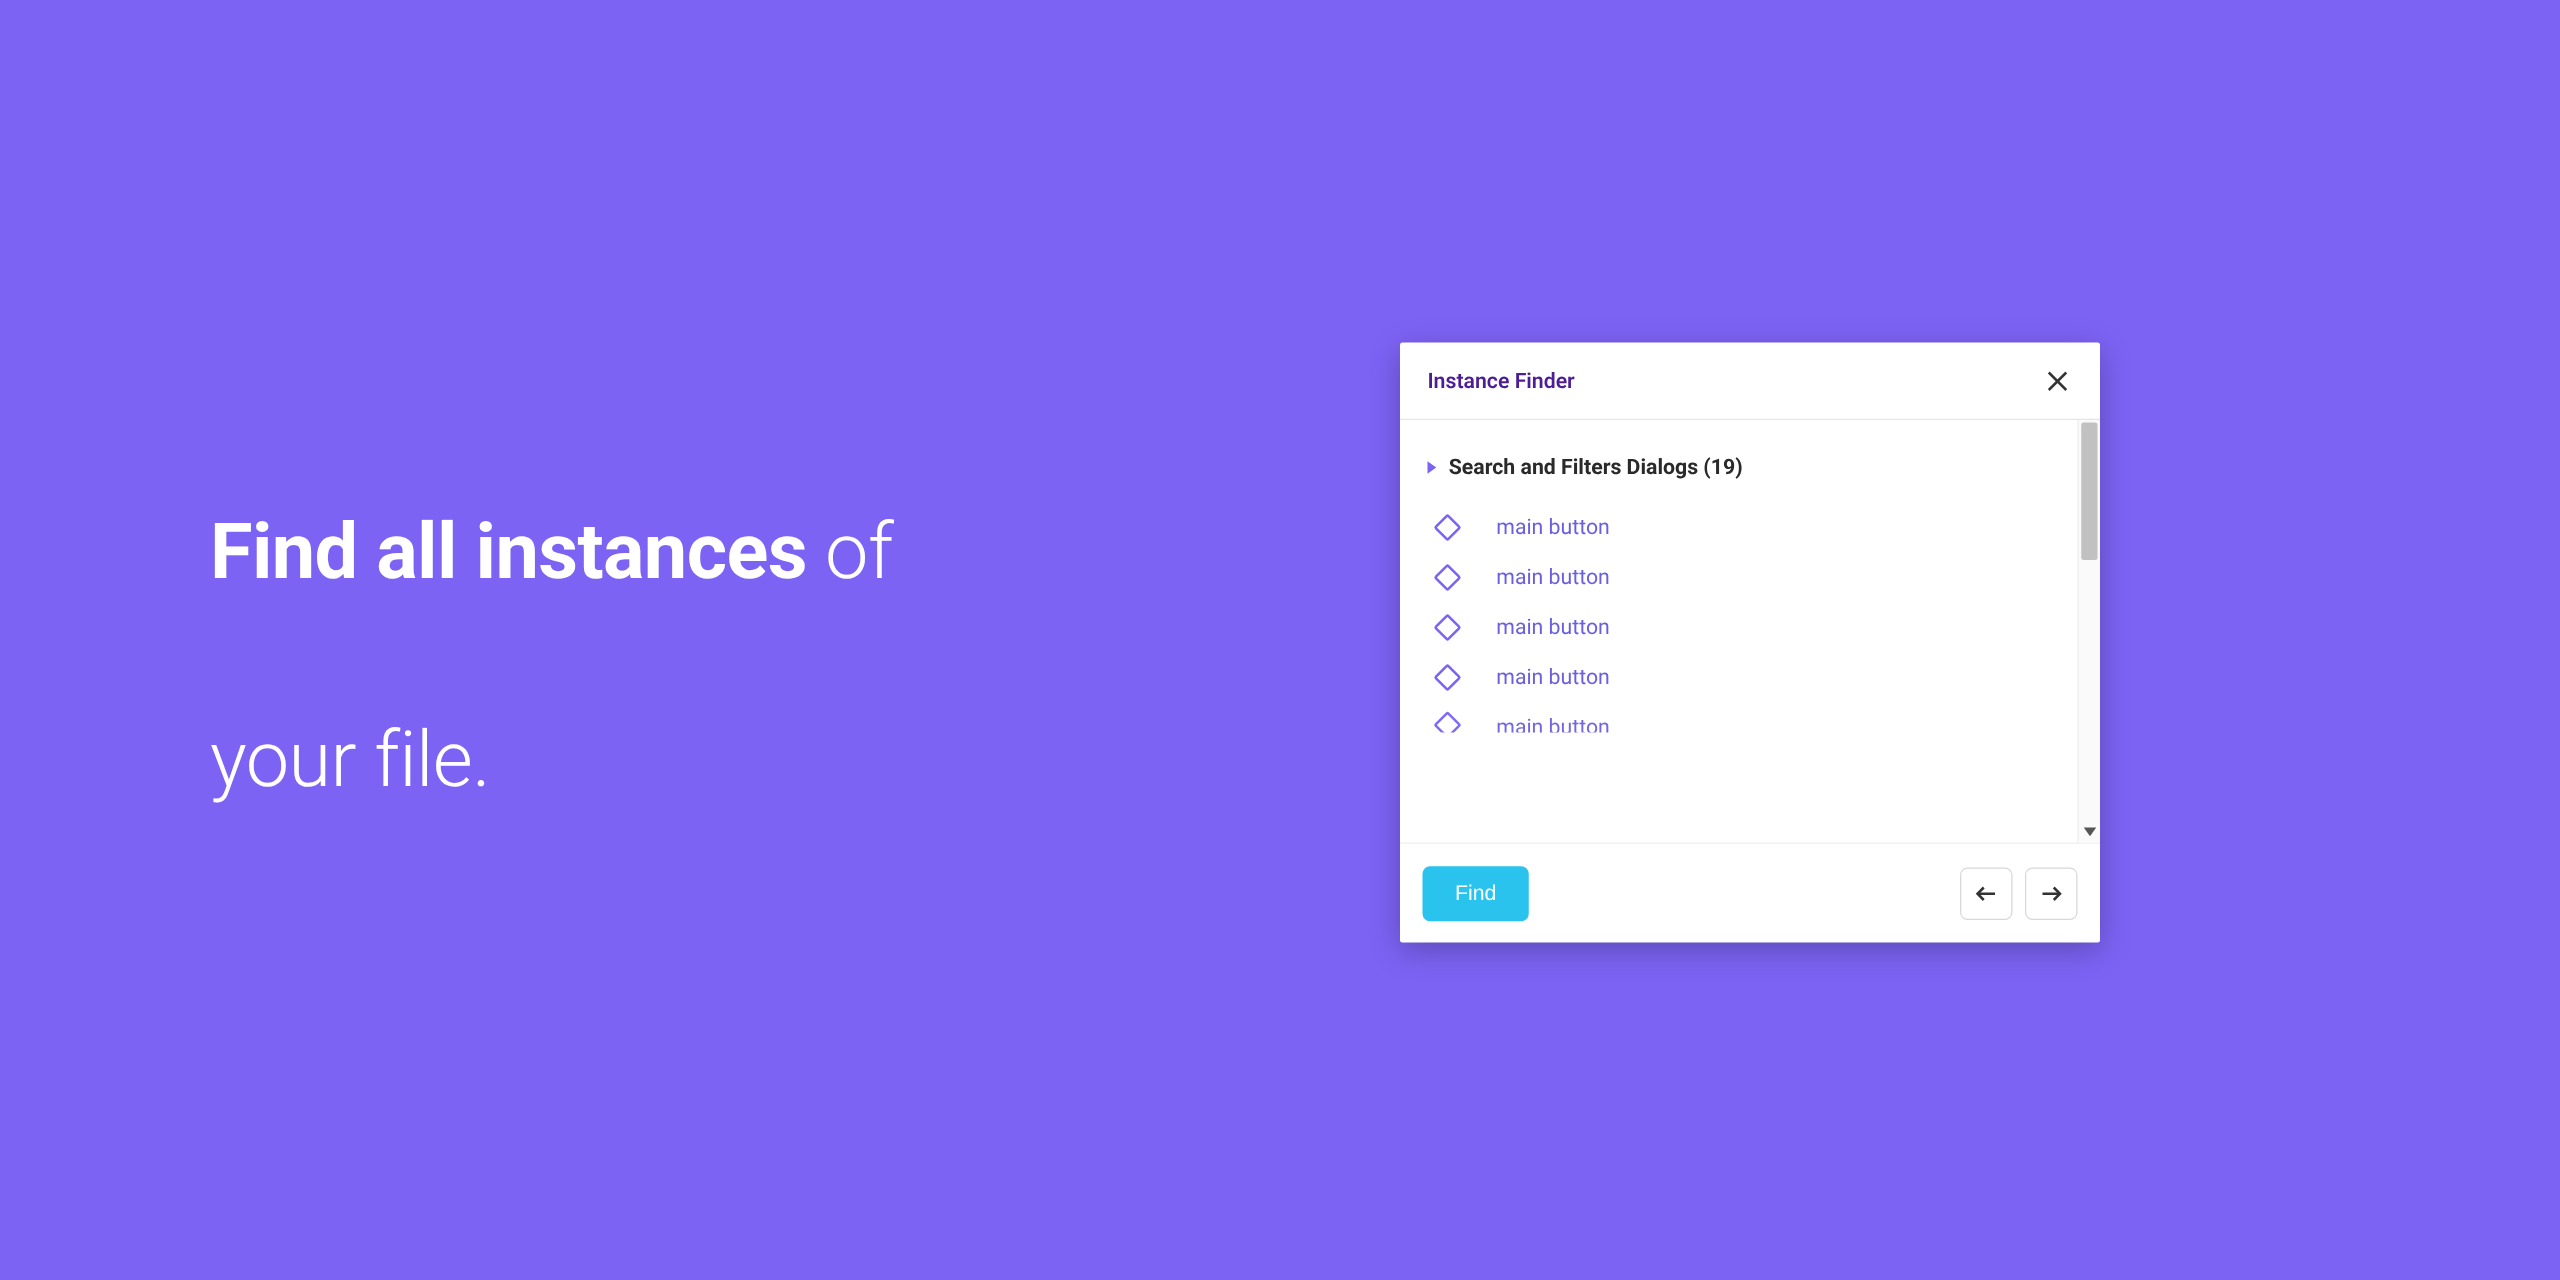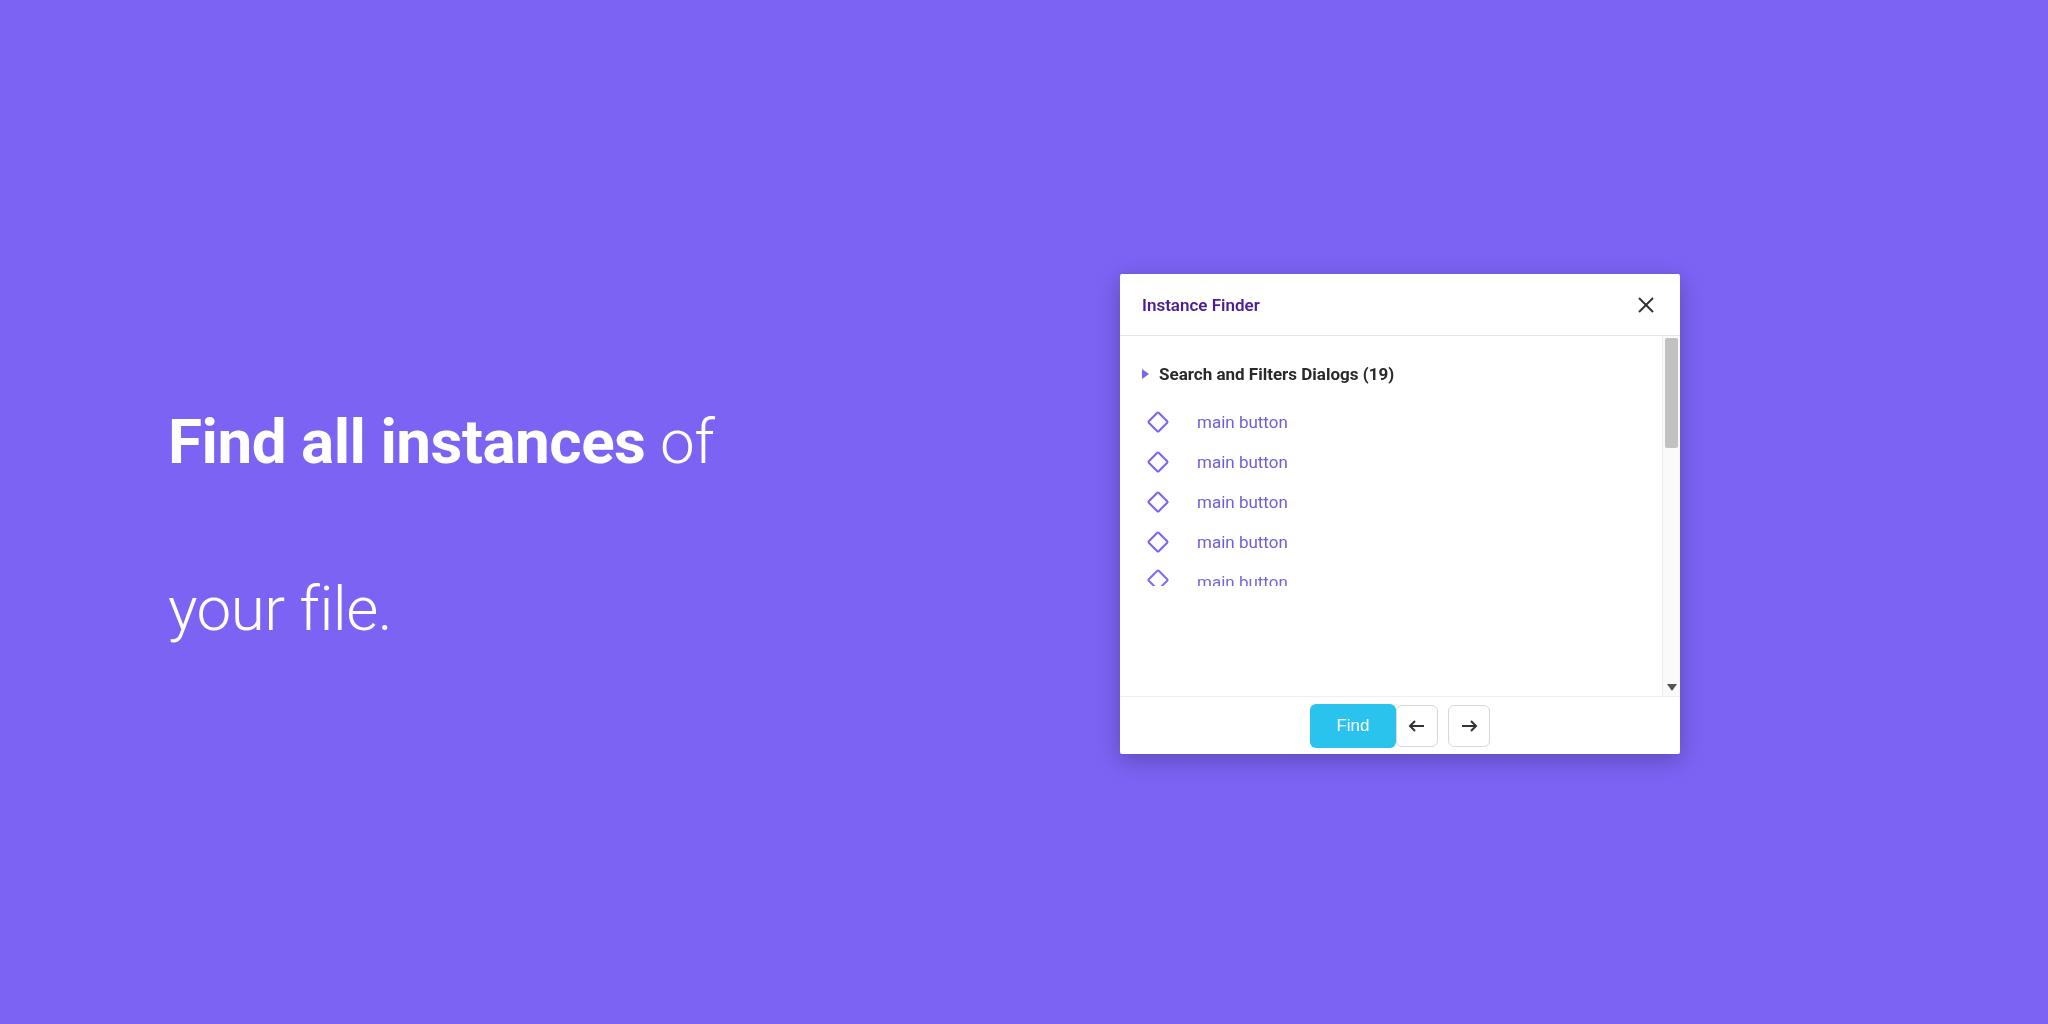--- a/index.html
+++ b/index.html
@@ -120,25 +120,25 @@
     flex-shrink: 0;
   }
   .instance-row.cut {
     height: 24px;
     overflow: hidden;
     align-items: flex-start;
     opacity: 0.95;
   }
 
   .panel-footer {
-    height: 58px;
+    height: 80px;
     border-top: 1px solid #eee;
     display: flex;
     align-items: center;
-    justify-content: center;
+    justify-content: space-between;
     padding: 0 18px;
   }
   .find-btn {
     background: #29c3ee;
     color: #ffffff;
     font-size: 17px;
     font-weight: 500;
     border: none;
     border-radius: 6px;
     padding: 12px 26px;

